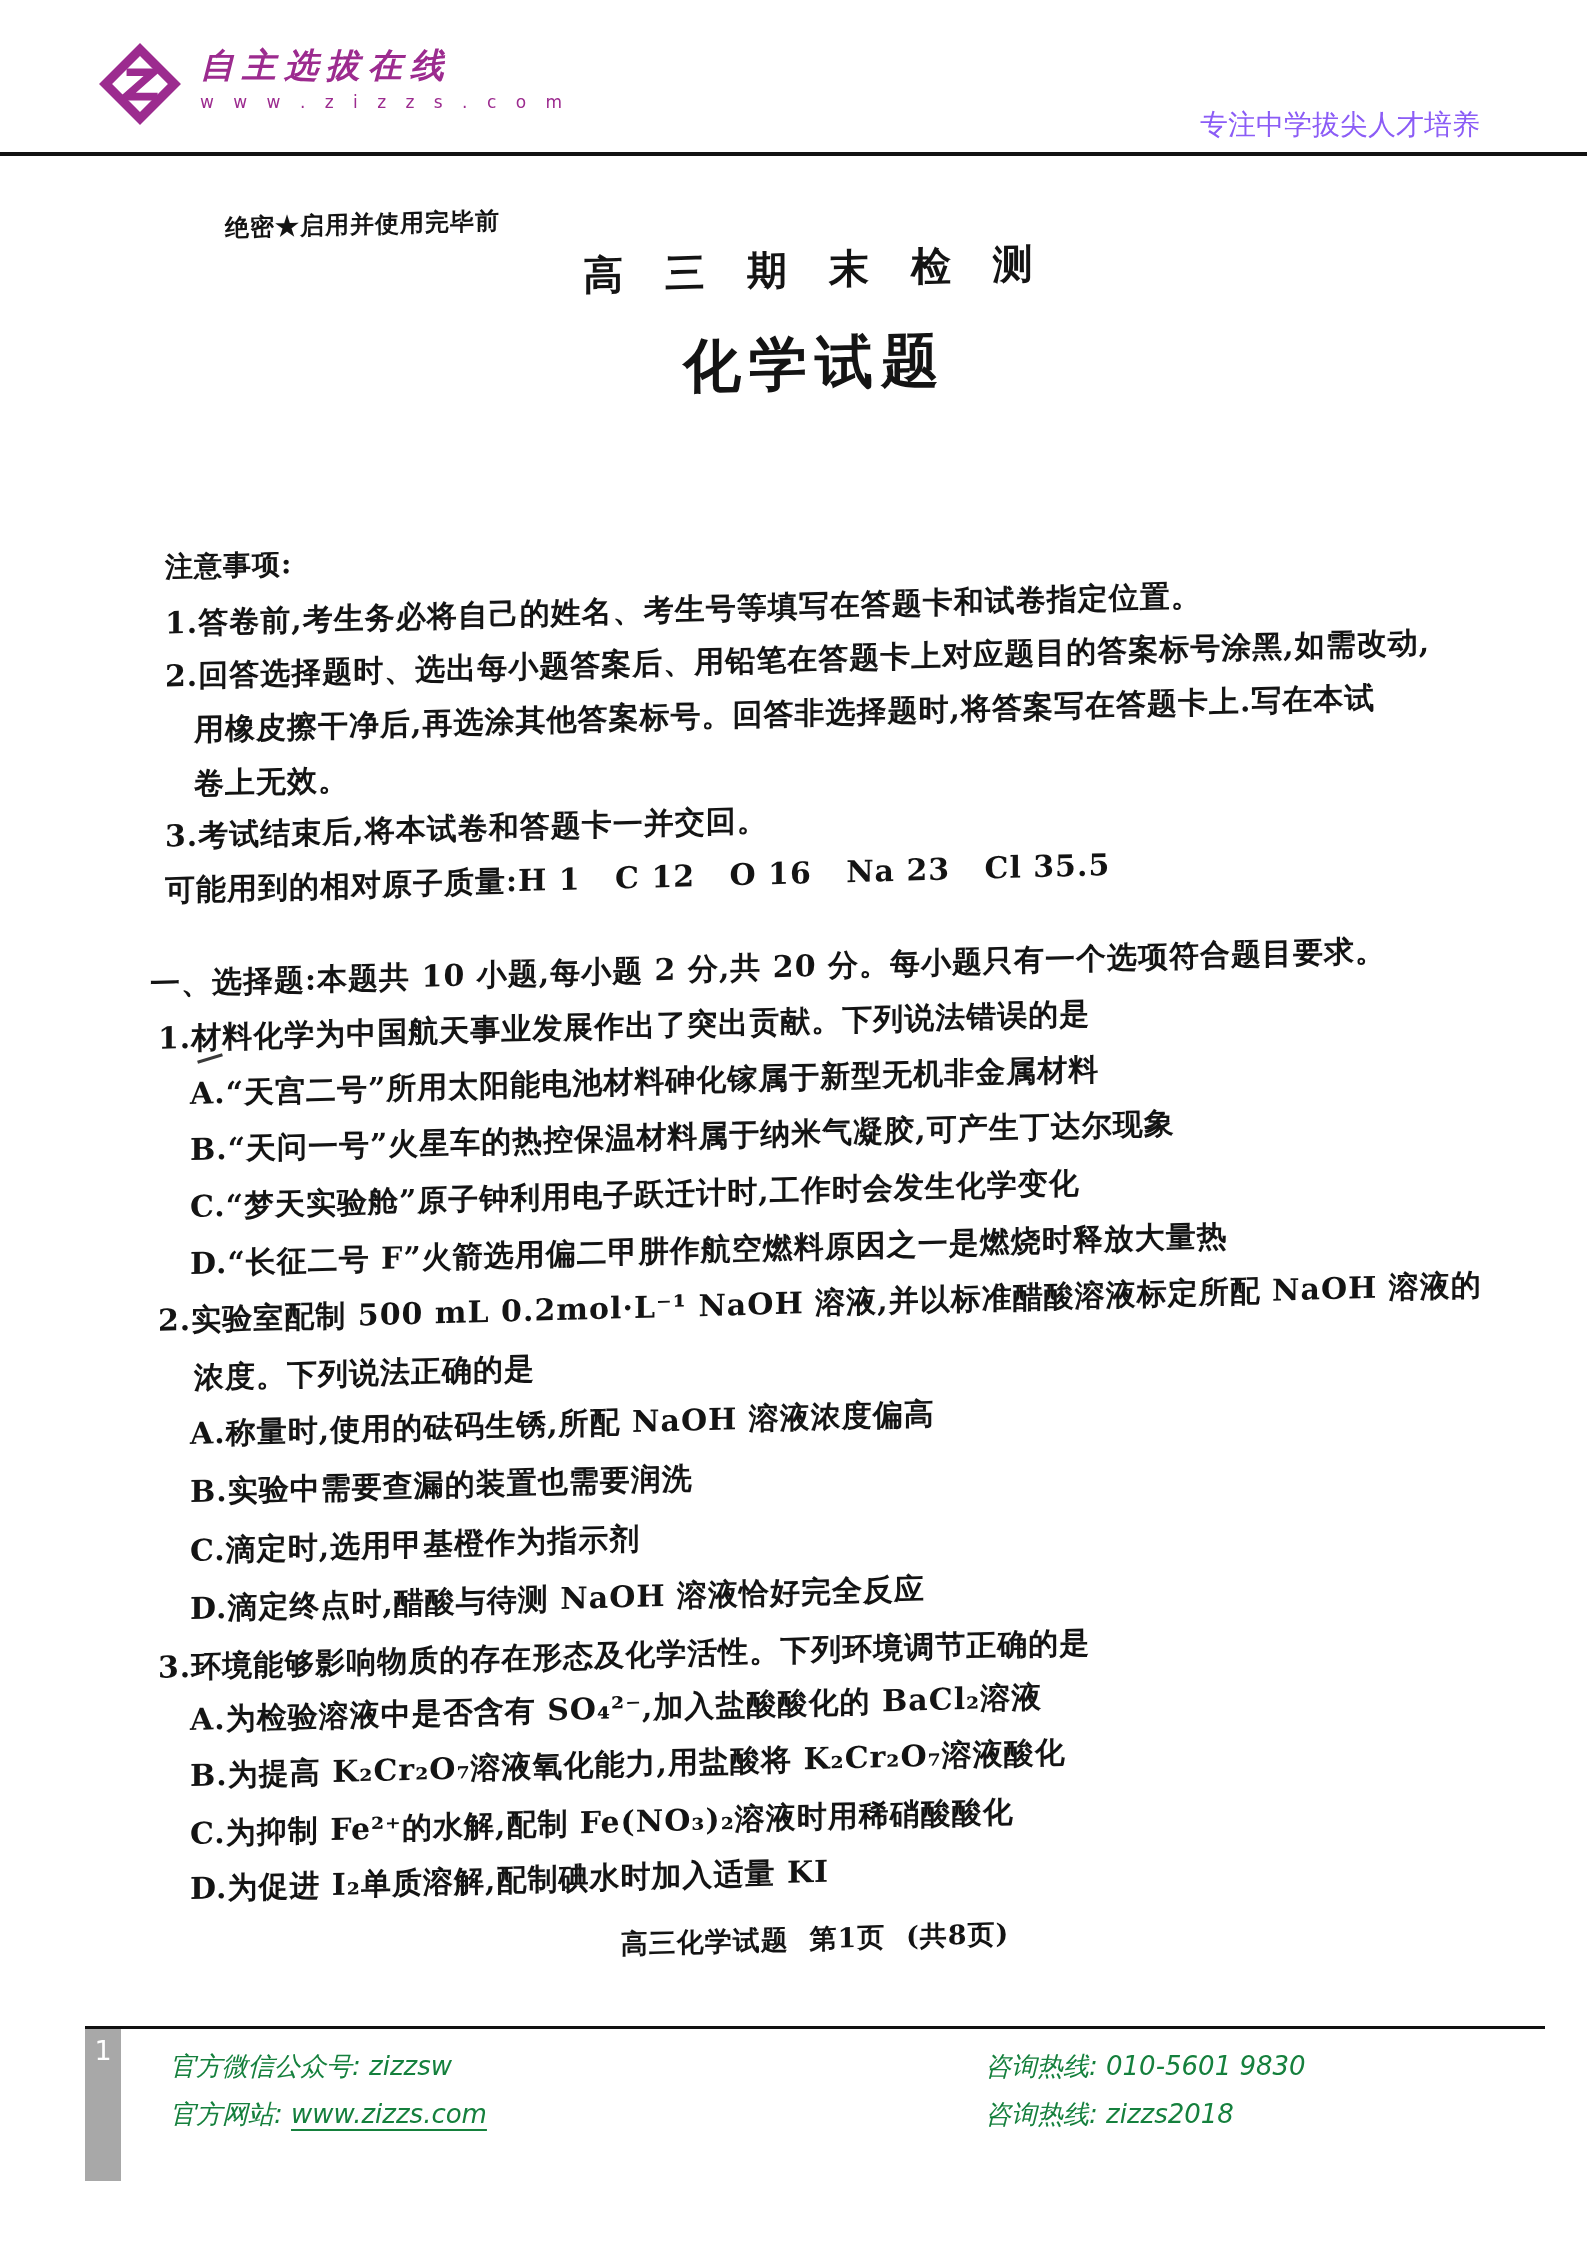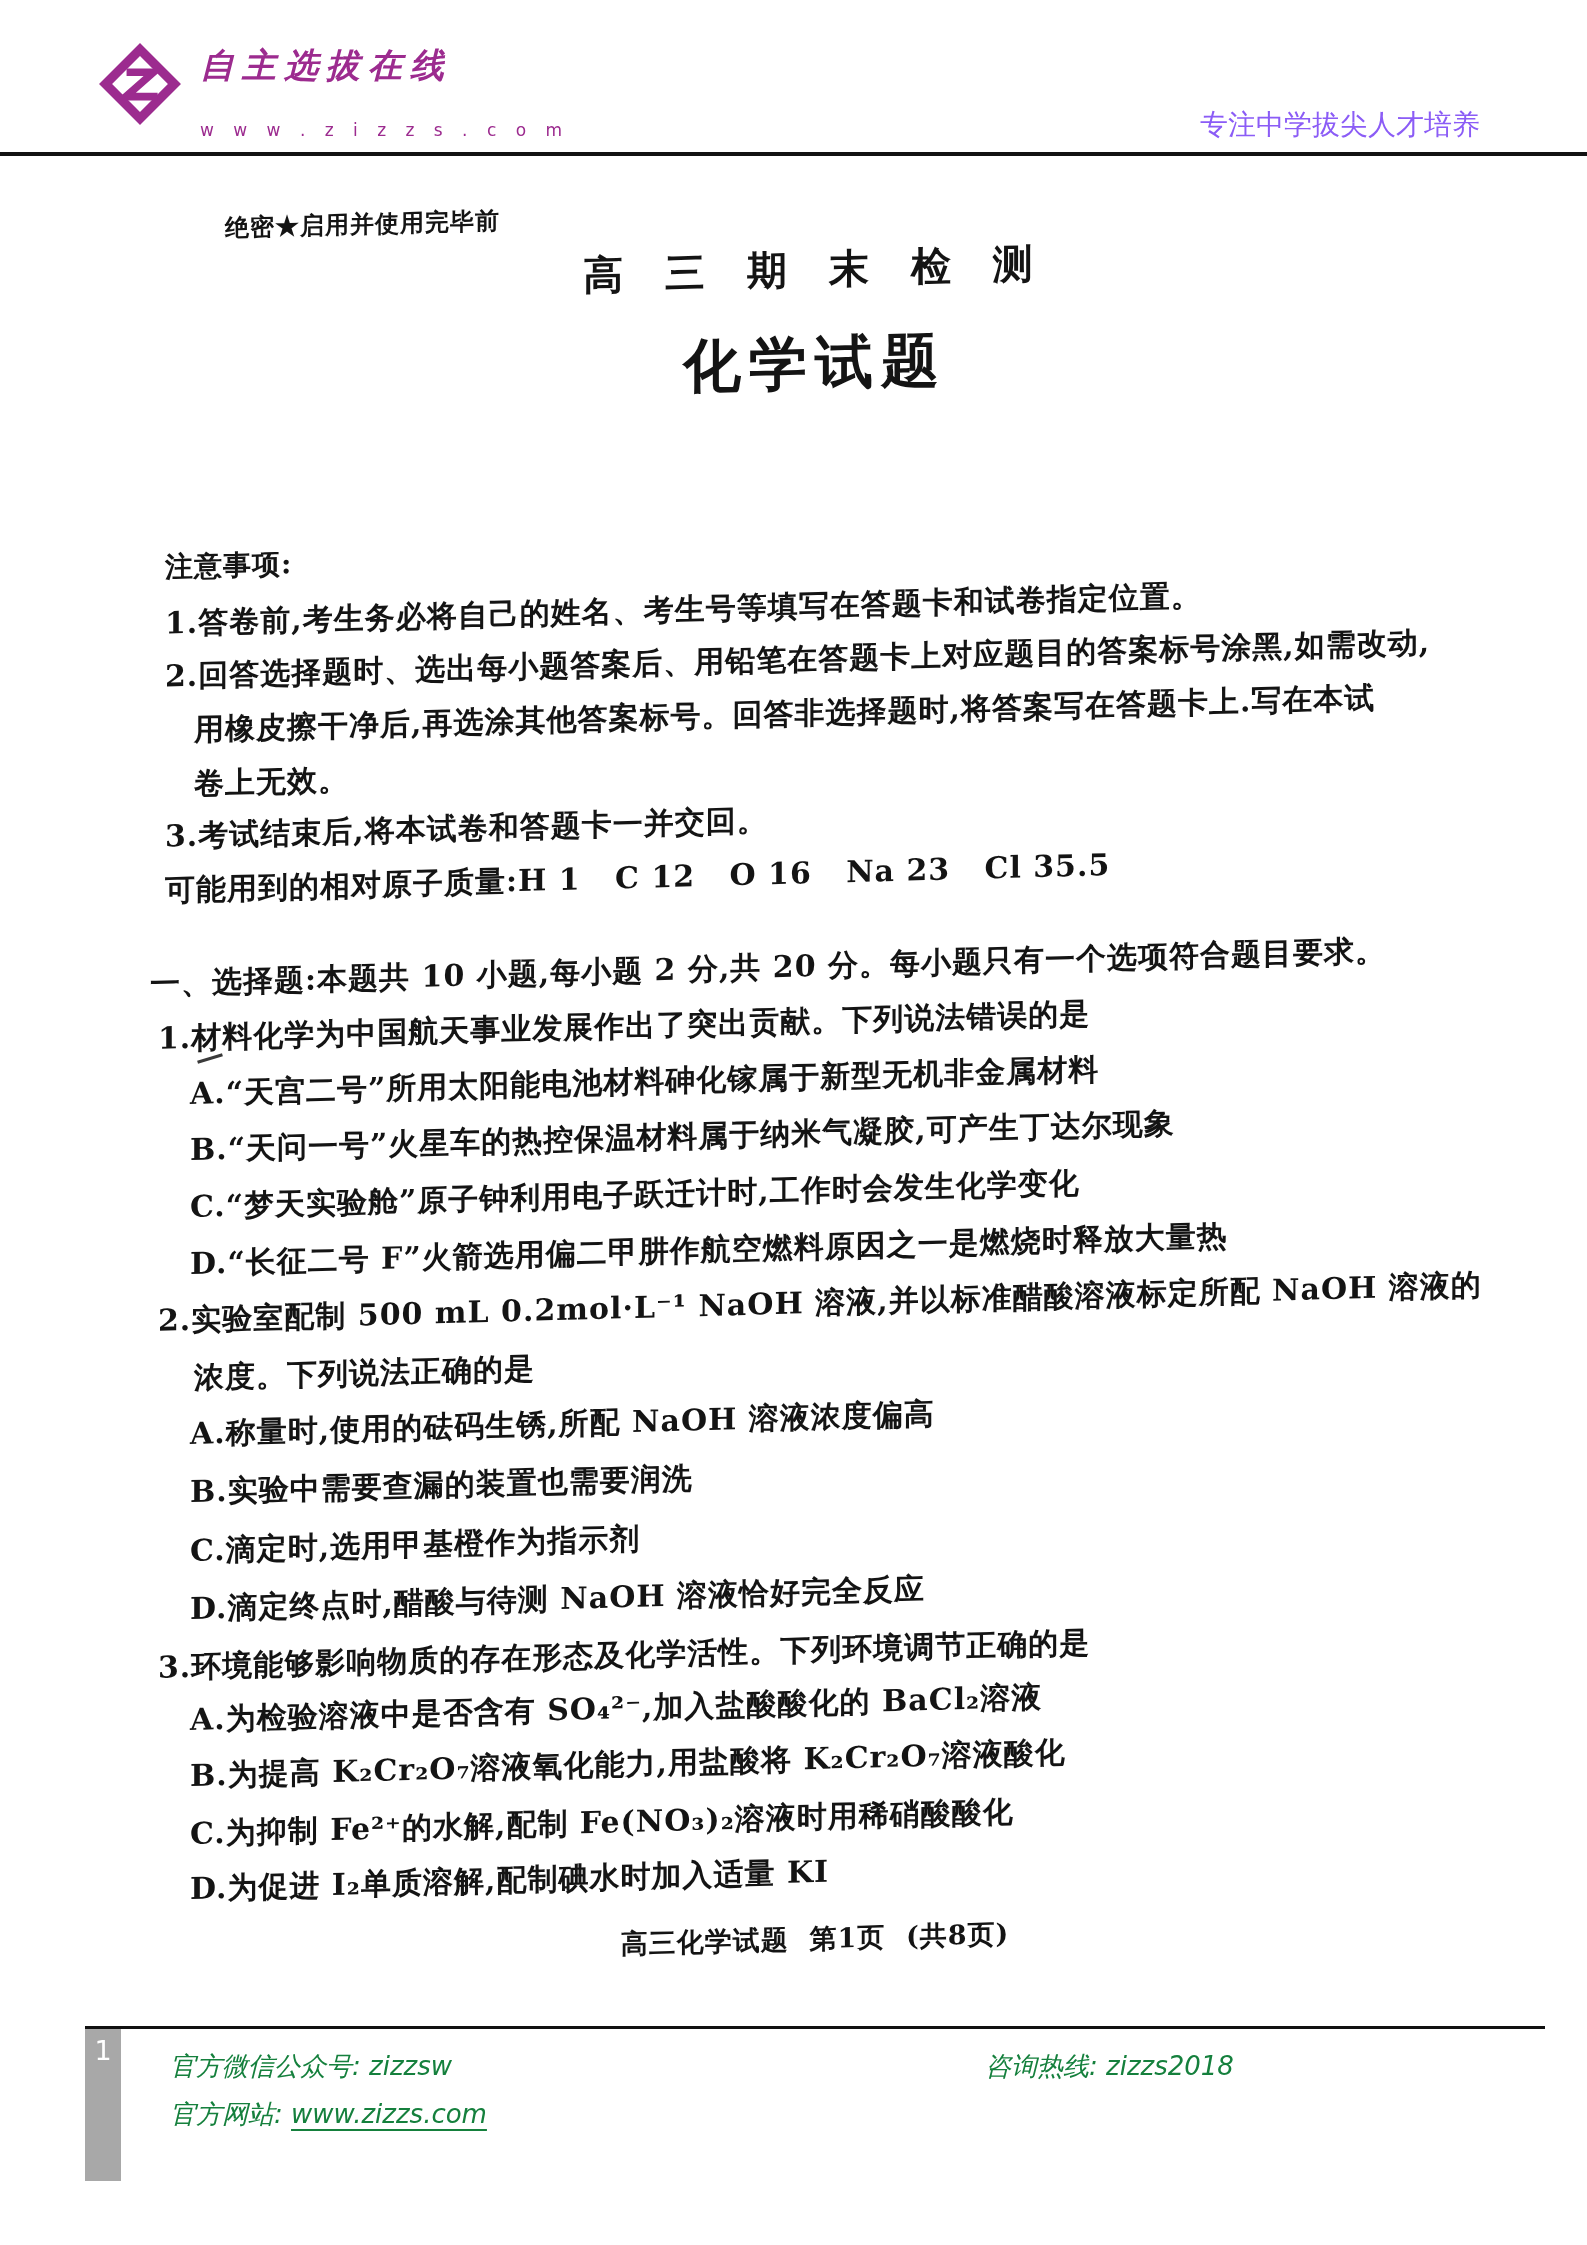--- a/index.html
+++ b/index.html
@@ -2,21 +2,21 @@
 <html><head>
 <meta charset="utf-8">
 <style>
   html,body{margin:0;padding:0;background:#ffffff;}
   .page{position:relative;width:1587px;height:2245px;background:#ffffff;overflow:hidden;
         font-family:"DejaVu Serif","Liberation Serif",serif;color:#141414;}
 
   
   .brand{position:absolute;left:98px;top:42px;display:flex;align-items:flex-start;}
   .brand-icon{width:84px;height:84px;flex:0 0 auto;}
-  .brand-textcol{margin-left:18px;display:flex;flex-direction:column;gap:28px;}
+  .brand-textcol{margin-left:18px;display:flex;flex-direction:column;}
   .brand-name{font-family:"DejaVu Serif","Liberation Serif",serif;font-weight:bold;font-style:italic;
               font-size:34px;letter-spacing:8px;color:#9c2b8f;line-height:1.4;}
   .brand-url{font-family:"DejaVu Sans","Liberation Sans",sans-serif;font-size:17px;
              letter-spacing:7px;color:#9c2b8f;margin-top:2px;}
   .tagline{position:absolute;right:107px;top:106px;font-family:"DejaVu Sans","Liberation Sans",sans-serif;
            font-size:28px;color:#8b5cf6;}
   .header-rule{position:absolute;left:0;right:0;top:152px;height:4px;background:#121212;}
 
   
   .doc{position:absolute;left:150px;top:0;width:1330px;height:2000px;
@@ -107,16 +107,17 @@
 
   <div class="footer-rule"></div>
   <div class="page-badge">1</div>
 
   <div class="fcol left">
     <div class="frow"><span class="flabel">官方微信公众号: </span><span class="fvalue">zizzsw</span></div>
     <div class="frow"><span class="flabel">官方网站: </span><span class="fvalue link">www.zizzs.com</span></div>
   </div>
 
   <div class="fcol right">
+    <div class="frow"><span class="flabel">咨询热线: </span><span class="fvalue">010-5601 9830</span></div>
     <div class="frow"><span class="flabel">咨询热线: </span><span class="fvalue">zizzs2018</span></div>
   </div>
 
 </div>
 
 </body></html>

